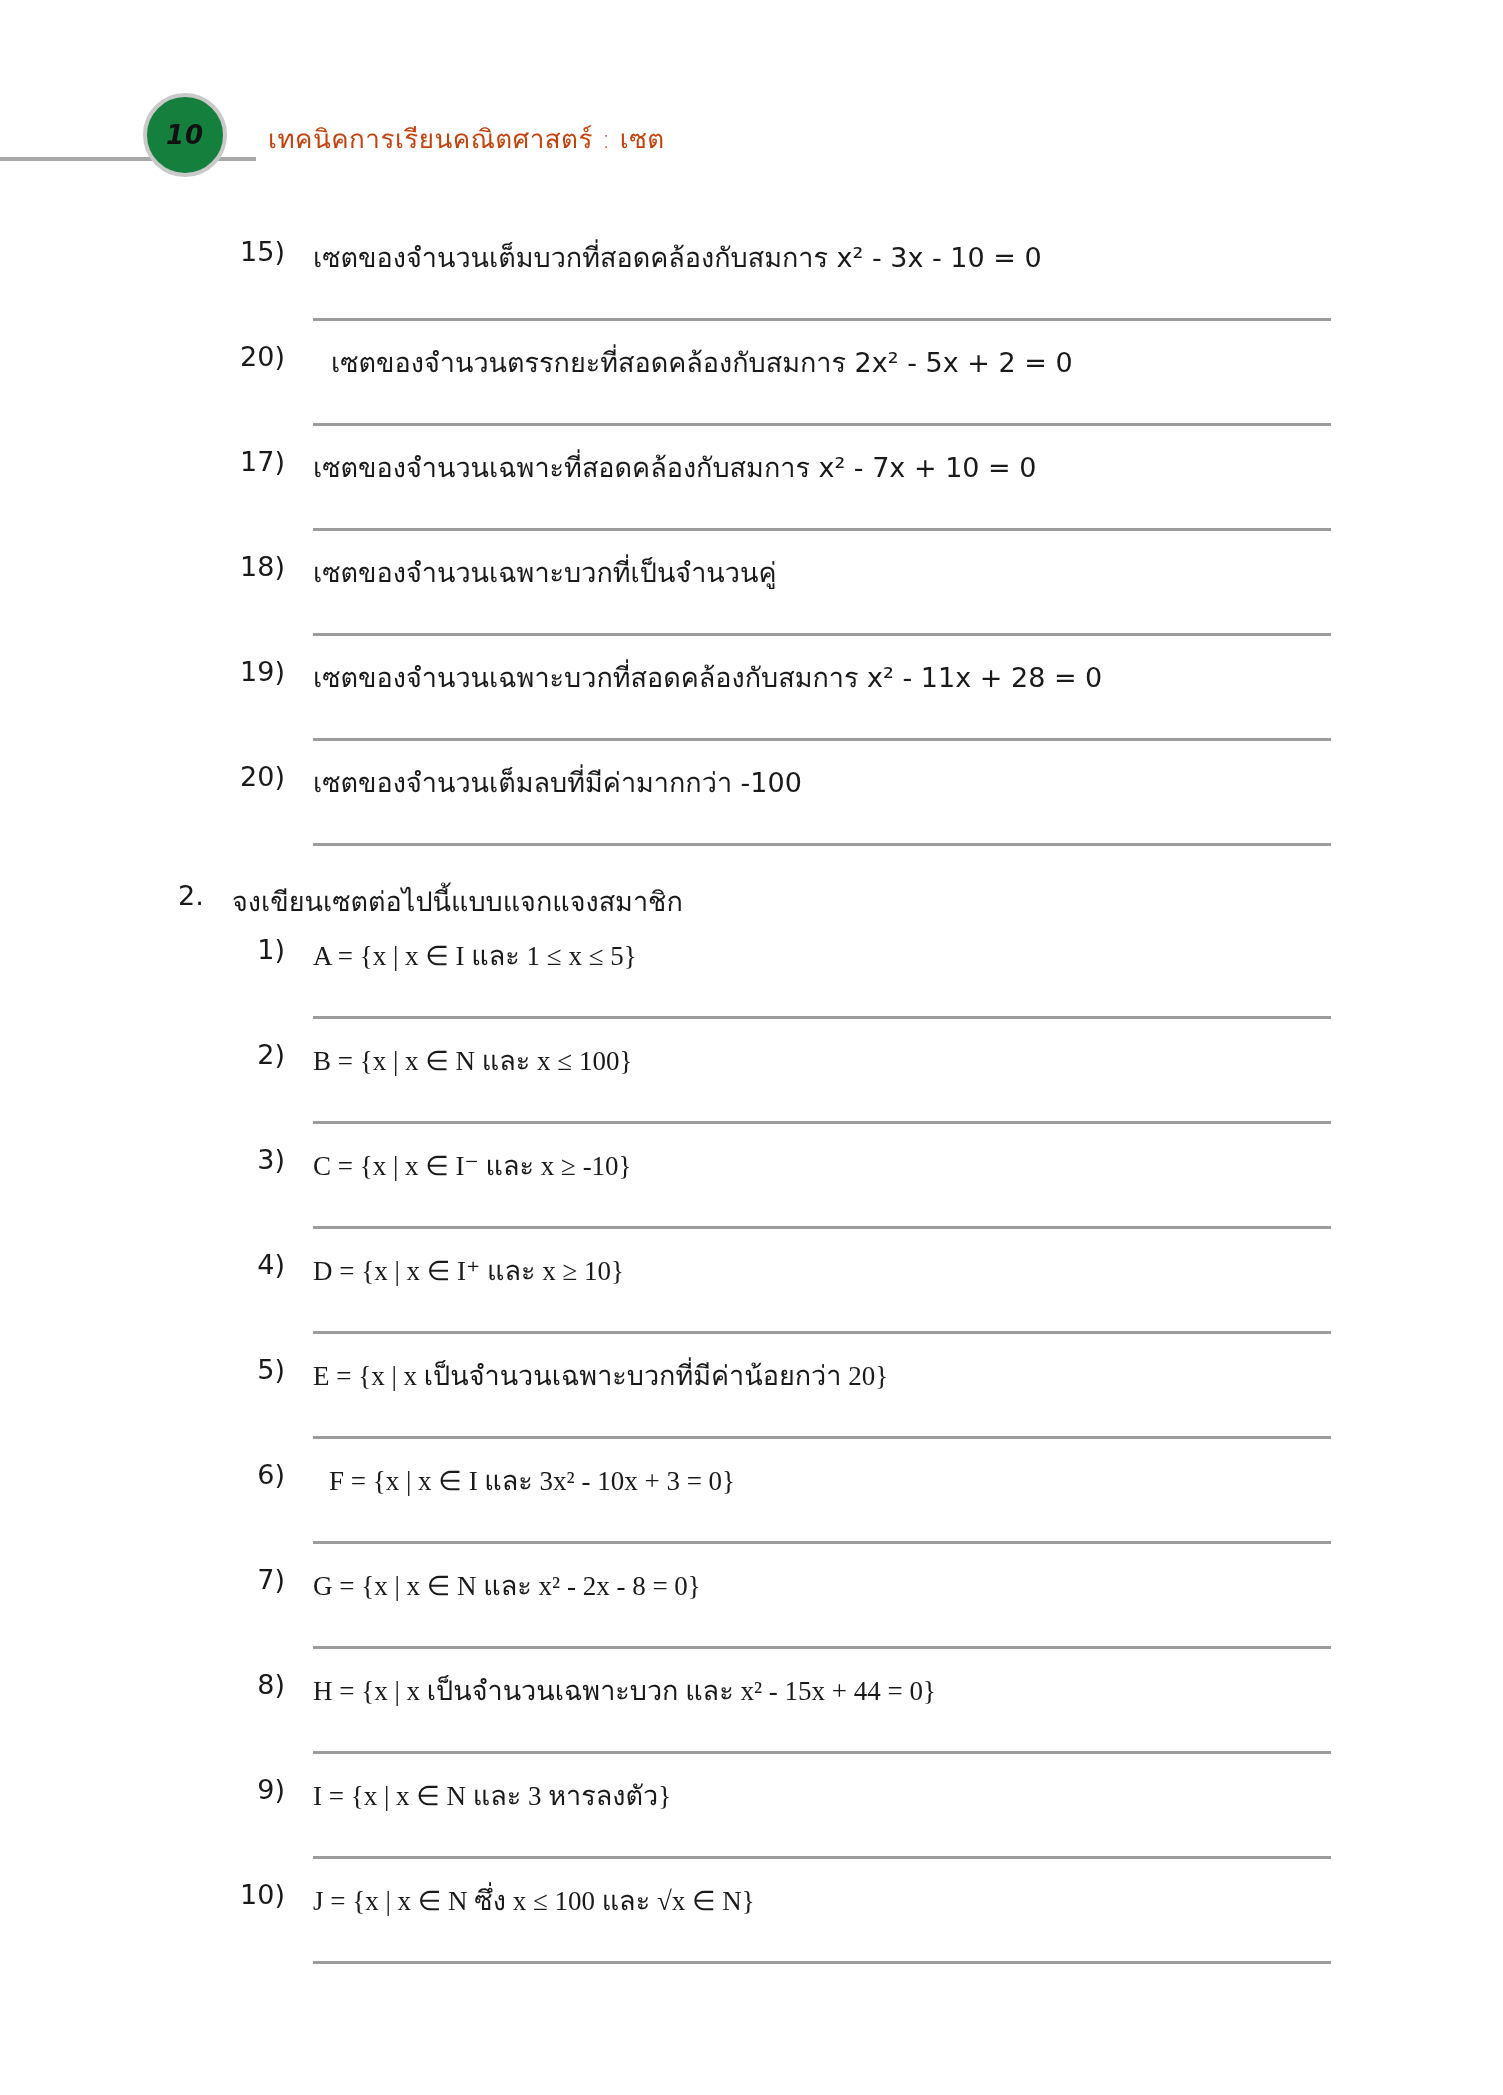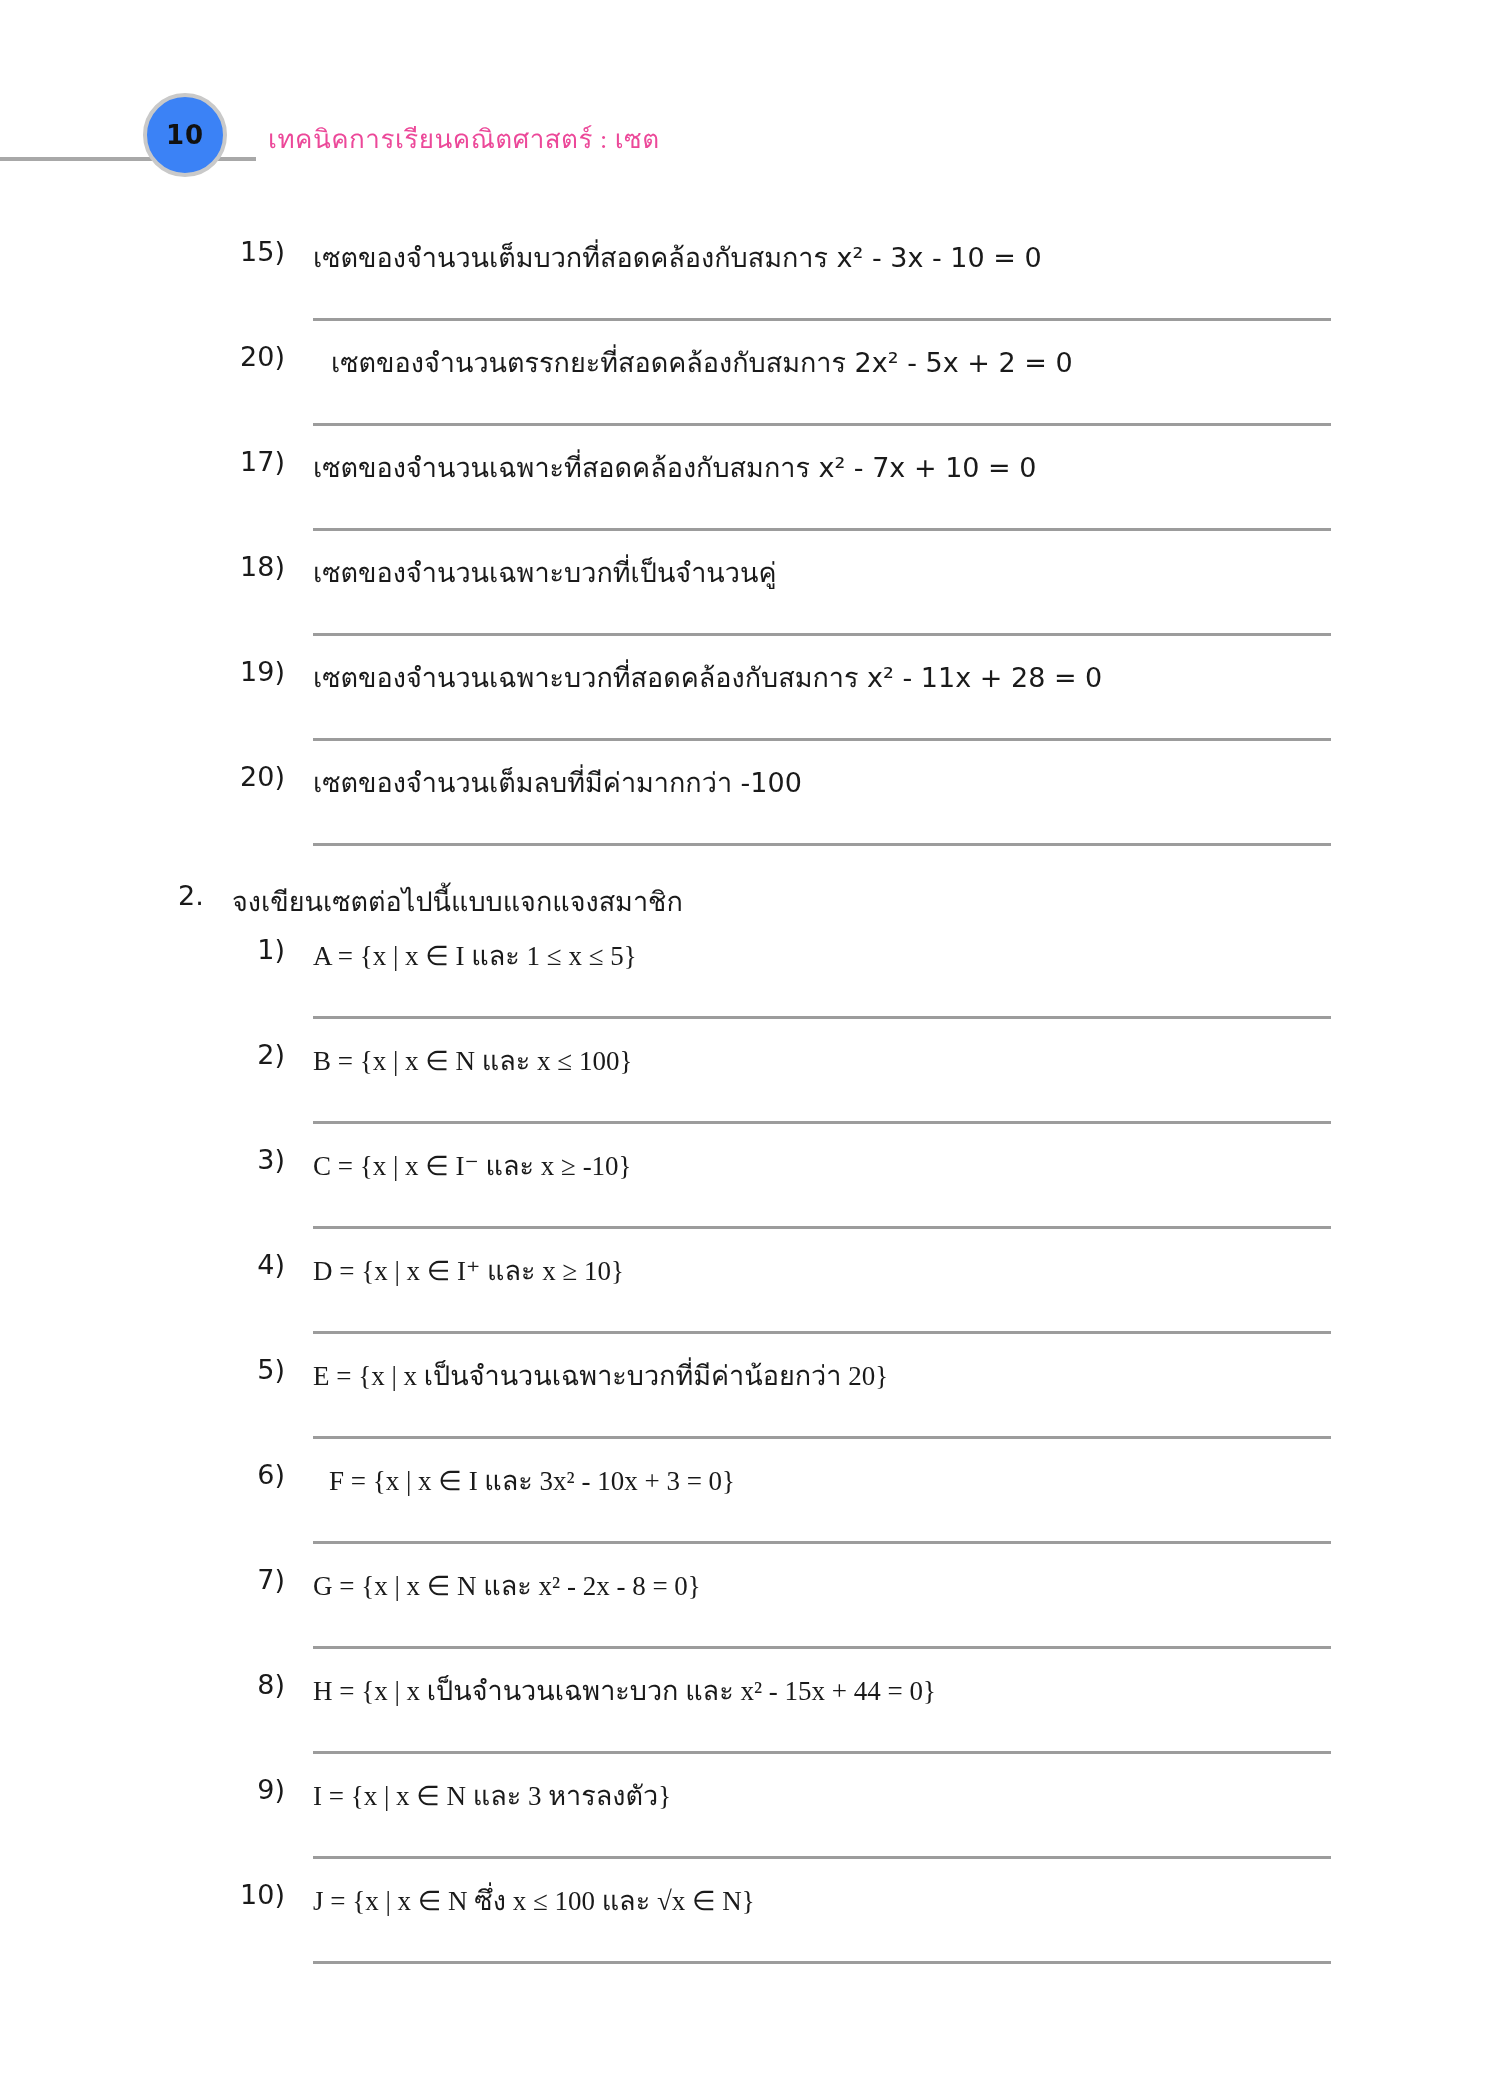--- a/index.html
+++ b/index.html
@@ -1,20 +1,20 @@
 <!DOCTYPE html>
 <html><head>
 <meta charset="utf-8">
 <style>
   html,body{margin:0;padding:0;background:#fff;}
   body{width:1503px;height:2095px;position:relative;overflow:hidden;font-family:"DejaVu Sans",sans-serif;color:#1a1a1a;}
   .header-bar{position:absolute;left:0;top:157px;width:256px;height:4px;background:#a8a8a8;}
-  .page-circle{position:absolute;left:143px;top:93px;width:76px;height:76px;border:4px solid #c9c9c9;border-radius:50%;background:#3b82f6;display:flex;align-items:center;justify-content:center;}
+  .page-circle{position:absolute;left:143px;top:93px;width:76px;height:76px;border:4px solid #c9c9c9;border-radius:50%;background:#15803d;display:flex;align-items:center;justify-content:center;font-style:italic;}
   .page-num{font-family:"DejaVu Sans",sans-serif;font-weight:900;font-size:26px;letter-spacing:1px;color:#111;}
-  .running-title{position:absolute;left:268px;top:118px;font-size:26px;color:#ec4899;font-weight:300;letter-spacing:0.5px;font-family:Liberation Serif, serif;}
+  .running-title{position:absolute;left:268px;top:118px;font-size:26px;color:#c2410c;font-weight:300;letter-spacing:0.5px;}
   .item{position:absolute;font-size:27px;white-space:nowrap;}
   .num{position:absolute;width:70px;text-align:right;}
   .text{position:absolute;left:0;}
   .serif{font-family:"Liberation Serif",serif;}
   .rule{position:absolute;left:313px;width:1018px;height:3px;background:#9c9c9c;}
 </style>
 </head>
 <body>
 
 <div class="header-bar"></div>

